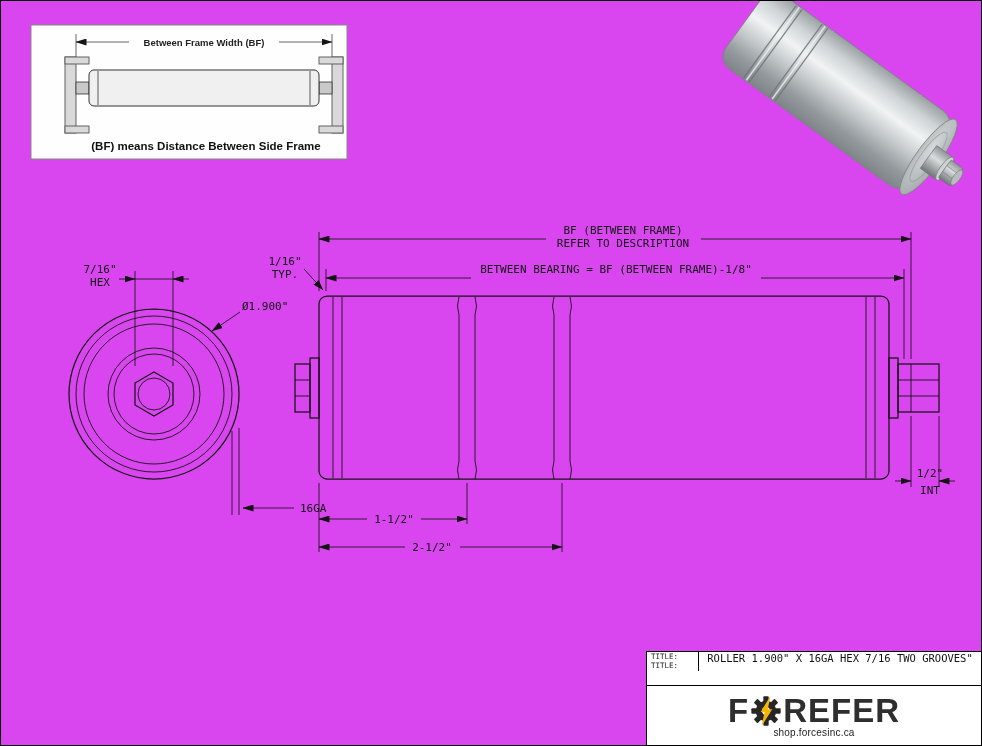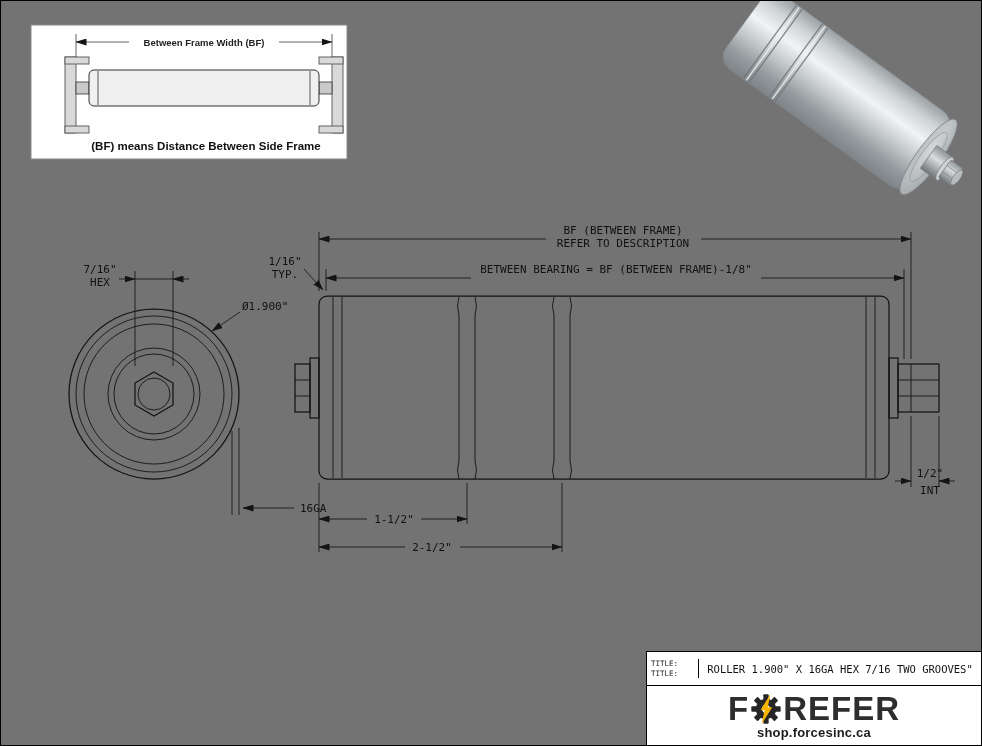--- a/index.html
+++ b/index.html
@@ -1,46 +1,46 @@
 <!DOCTYPE html>
 <html><head>
 <meta charset="utf-8">
 <style>
   *{margin:0;padding:0;box-sizing:border-box}
   html,body{background:#ffffff}
-  .page{position:relative;width:982px;height:746px;background:#737373;border:1.2px solid #000;
+  .page{position:relative;width:982px;height:746px;background:#d946ef;border:1.2px solid #000;
         overflow:hidden;font-family:"DejaVu Sans",sans-serif}
   svg.drawing{position:absolute;left:0;top:0;display:block}
 
   
   .ln{stroke:#141414;stroke-width:1.25;fill:none;stroke-linecap:round}
   .thin{stroke:#141414;stroke-width:0.9;fill:none}
   .dimln{stroke:#141414;stroke-width:0.85;fill:none}
   .inln{stroke:#555;stroke-width:0.9;fill:none}
 
   
   text{fill:#111}
   .dim{font-family:"DejaVu Sans Mono",monospace;font-size:11px}
   .mid{text-anchor:middle}
   .inset-dim{font-family:"Liberation Sans",sans-serif;font-size:9.5px;font-weight:bold;text-anchor:middle;fill:#222}
   .inset-cap{font-family:"Liberation Sans",sans-serif;font-size:11.5px;font-weight:bold;text-anchor:middle;fill:#111}
 
   
   .title-block{position:absolute;left:645px;top:650px;right:0;bottom:0;background:#fff;
                border-left:1.5px solid #000;border-top:1.5px solid #000}
-  .tb-title-row{height:34px;border-bottom:1.4px solid #000;display:flex;align-items:center}
+  .tb-title-row{height:34px;border-bottom:1.4px solid #000;display:flex;align-items:flex-start}
   .tb-label{width:52px;border-right:1px solid #000;display:flex;flex-direction:column;justify-content:center;
             padding-left:4px;font-family:"DejaVu Sans Mono",monospace;font-size:7.5px;line-height:1.25;color:#222}
   .tb-title{flex:1;display:flex;align-items:center;justify-content:center;
             font-family:"DejaVu Sans Mono",monospace;font-size:10.5px;color:#111;white-space:nowrap}
   .tb-brand-row{height:60px;display:flex;flex-direction:column;align-items:center;justify-content:center}
   .brand{display:flex;align-items:center;font-family:"Liberation Sans",sans-serif;font-weight:bold;
          font-size:33px;line-height:1;color:#2e2e2e;letter-spacing:1px}
   .brand .gear{margin:0 1px}
-  .website{font-family:"Liberation Sans",sans-serif;font-size:13px;font-weight:bold;color:#1d1d1d;
+  .website{font-family:"Liberation Sans",sans-serif;font-size:10px;font-weight:normal;color:#1d1d1d;
            letter-spacing:.2px;margin-top:0px}
 </style>
 </head>
 <body>
 
 <div class="page">
 
   <svg class="drawing" width="982" height="746" viewBox="0 0 982 746">
     <defs>
       <marker id="arr" viewBox="0 0 11 7" refX="10.5" refY="3.5" markerWidth="11" markerHeight="7" markerUnits="userSpaceOnUse" orient="auto">

